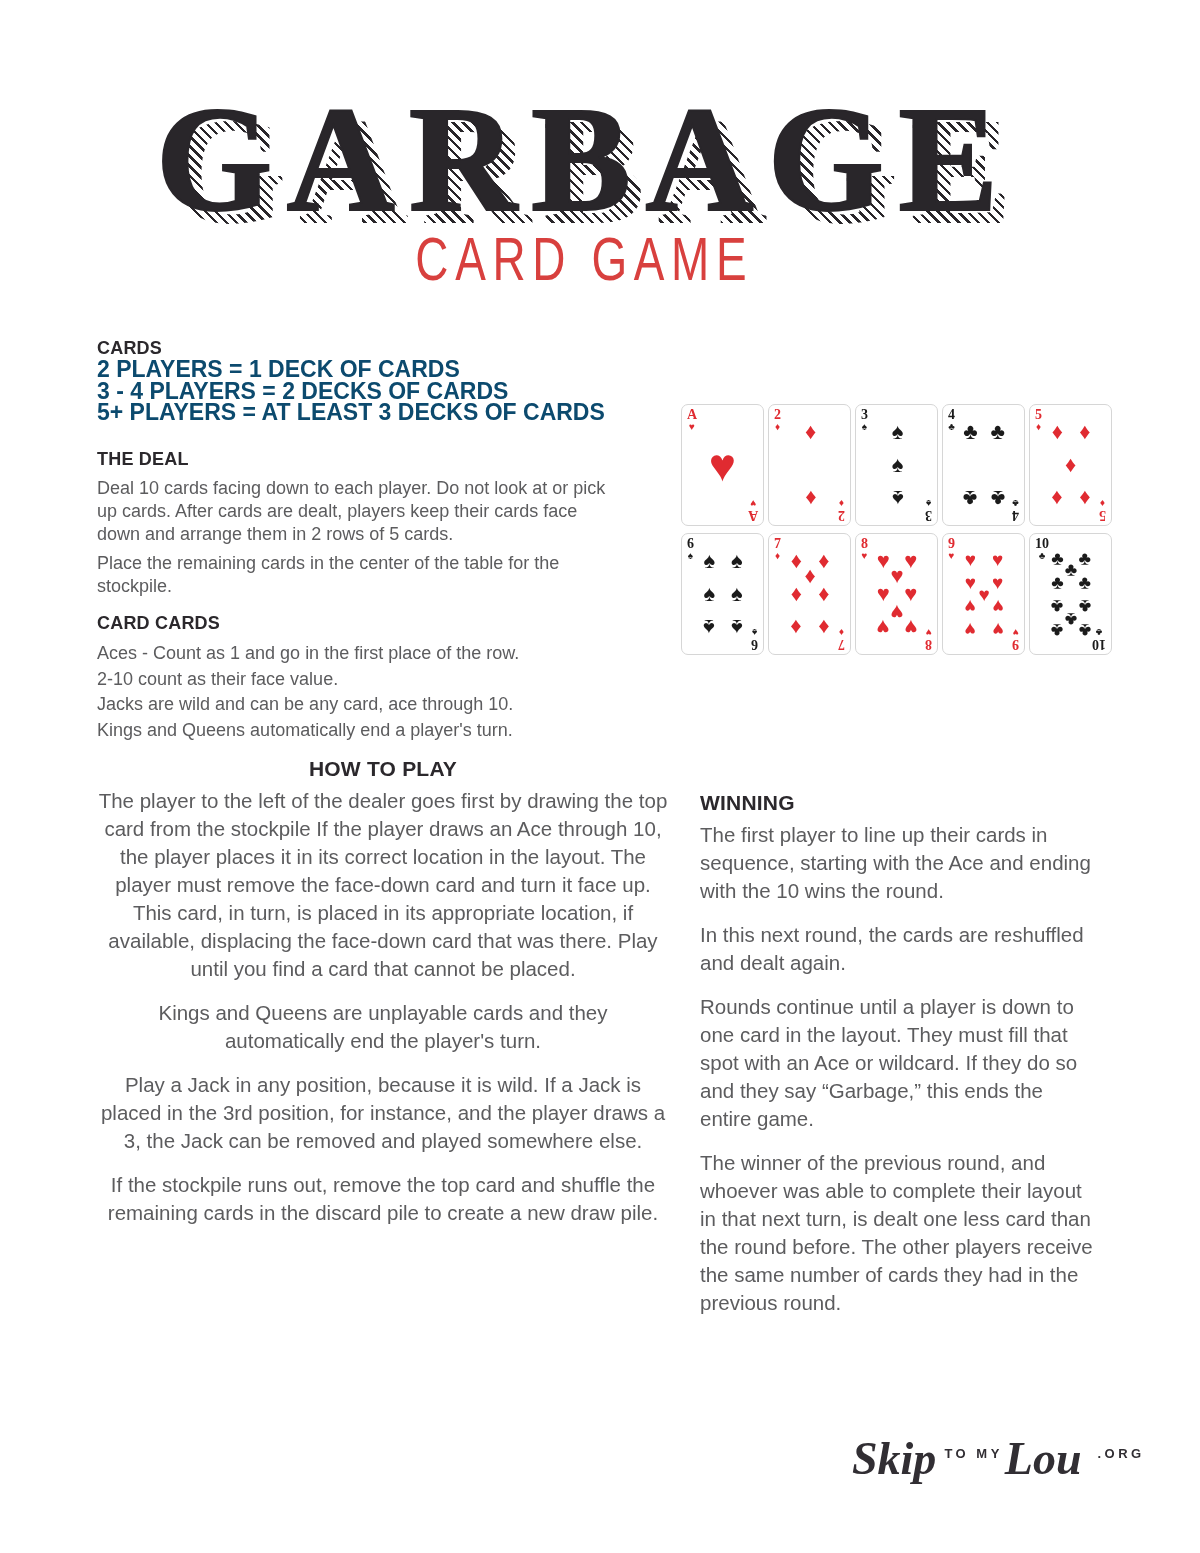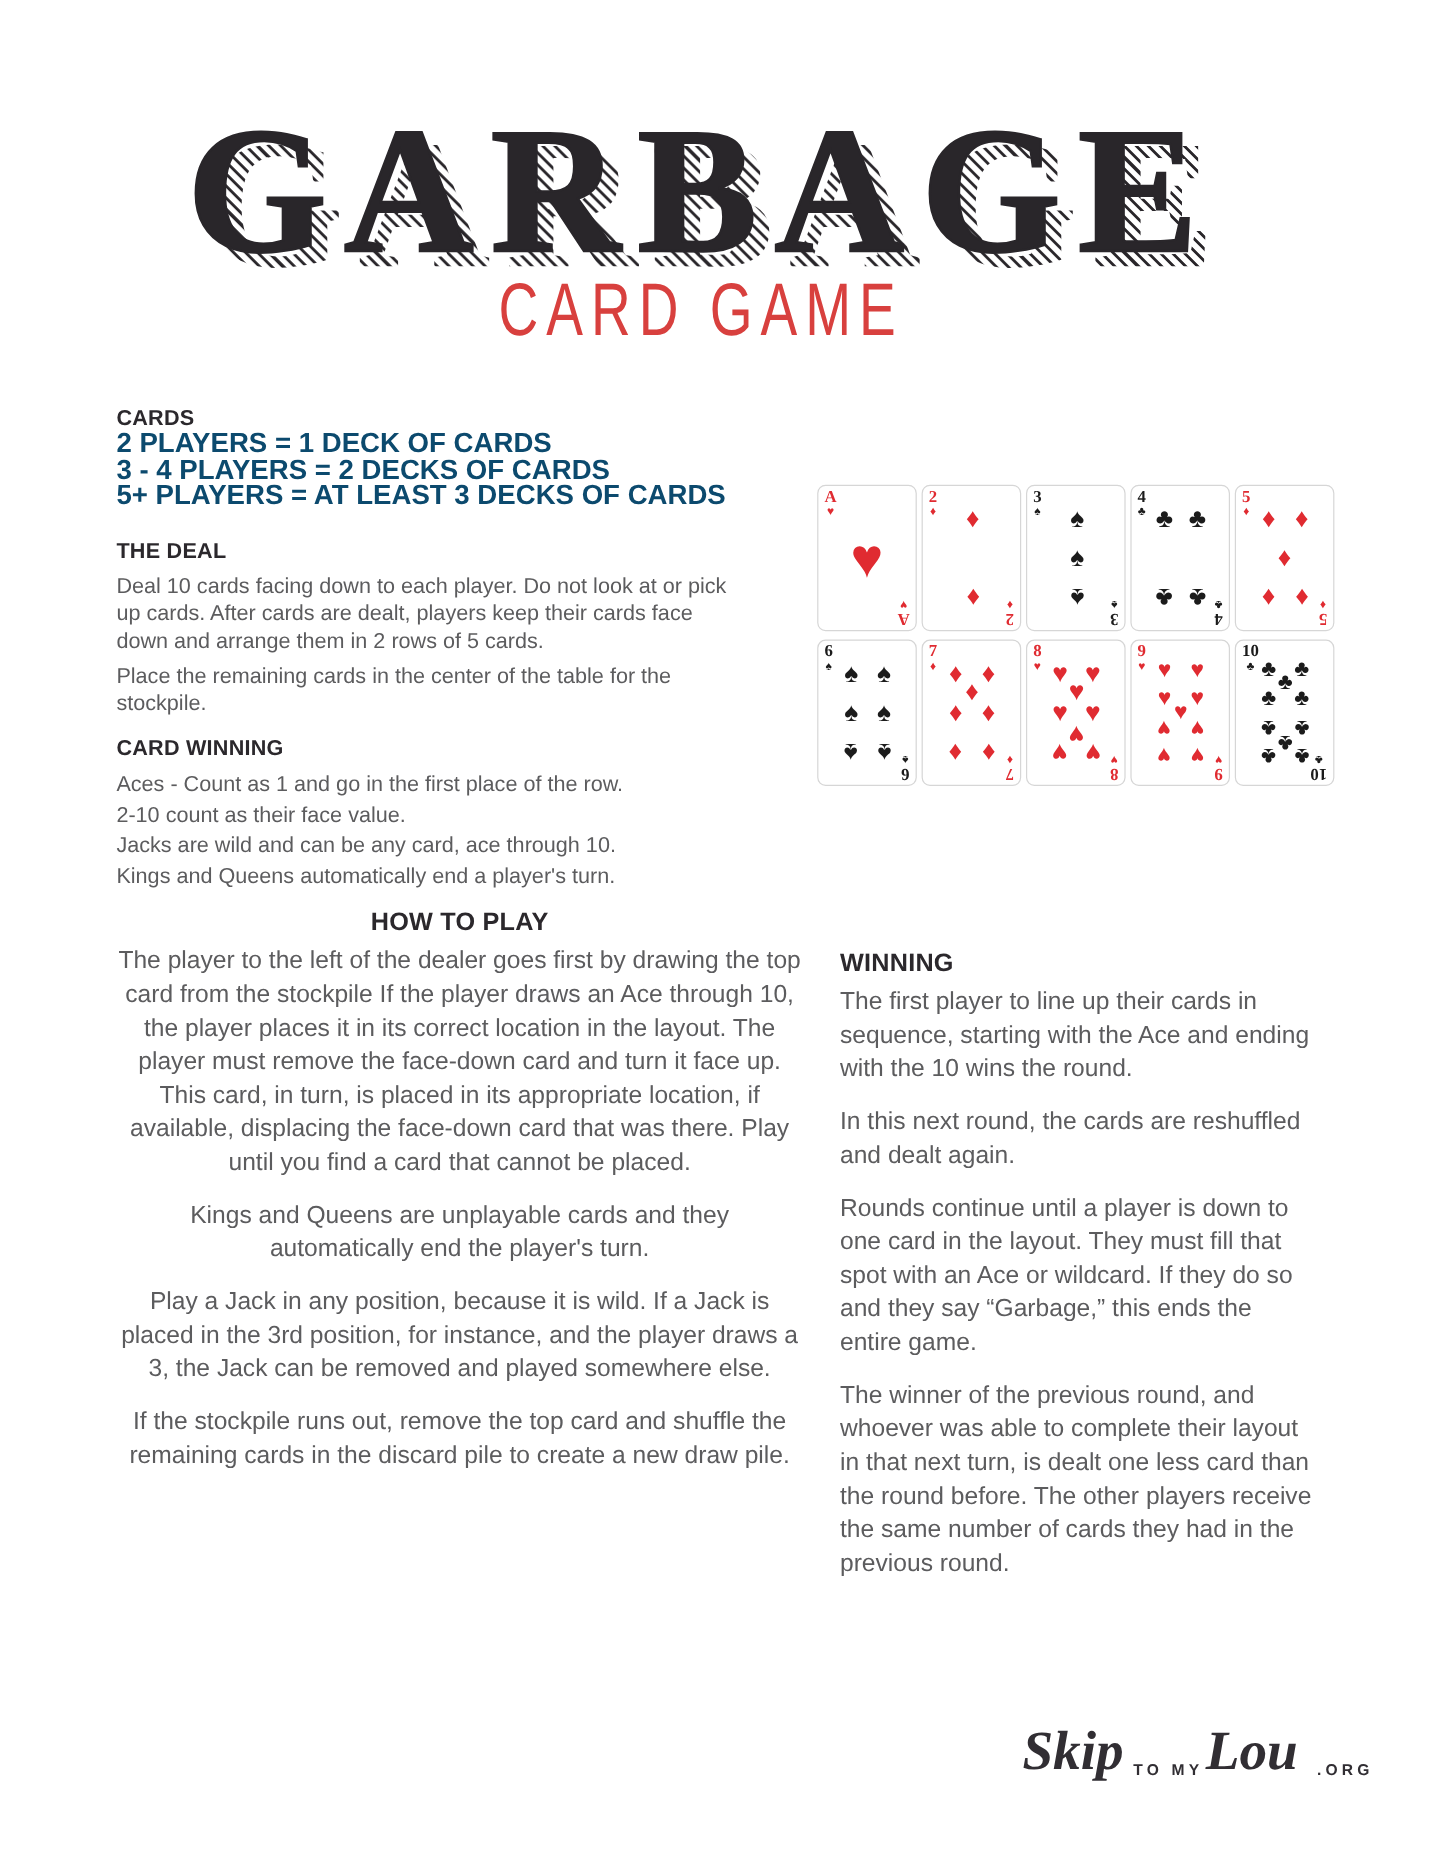--- a/index.html
+++ b/index.html
@@ -45,21 +45,21 @@
   .idx .r{display:block;font-family:"Liberation Serif",serif;font-weight:700;font-size:14px;line-height:13px;}
   .idx .s{display:block;font-size:10px;line-height:9px;margin-top:1px;}
   .idx.br{top:auto;left:auto;right:5px;bottom:3px;transform:rotate(180deg);}
   .pips{position:absolute;left:12px;right:12px;top:8px;bottom:8px;}
   .pip{position:absolute;transform:translate(-50%,-50%);font-size:22px;line-height:1;}
   .pip.flip{transform:translate(-50%,-50%) rotate(180deg);}
   .pip.ace{font-size:46px;}
   .pip.dense{font-size:19px;}
 
   
-  .logo{position:absolute;left:852px;top:1436px;display:flex;align-items:flex-end;color:#312e33;white-space:nowrap;}
+  .logo{position:absolute;left:852px;top:1436px;display:flex;align-items:flex-start;color:#312e33;white-space:nowrap;}
   .logo .script{font-family:"Liberation Serif",serif;font-style:italic;font-weight:700;font-size:46px;line-height:1;}
   .logo .caps{font-size:13px;font-weight:700;letter-spacing:3.5px;margin:10px 2px 0 8px;}
   .logo .caps.org{margin-left:16px;}
 </style>
 </head>
 <body>
 
 <div class="page">
 
   <div class="title-wrap">
@@ -79,21 +79,21 @@
     <p>5+ PLAYERS = AT LEAST 3 DECKS OF CARDS</p>
   </div>
 
   <div class="sec-deal body-txt">
     <h3>THE DEAL</h3>
     <p>Deal 10 cards facing down to each player. Do not look at or pick up cards.  After cards are dealt, players keep their cards face down and arrange them in 2 rows of 5 cards.</p>
     <p>Place the remaining cards in the center of the table for the stockpile.</p>
   </div>
 
   <div class="sec-values values">
-    <h3>CARD WINNING</h3>
+    <h3>CARD CARDS</h3>
     <p>Aces - Count as 1 and go in the first place of the row.</p>
     <p>2-10 count as their face value.</p>
     <p>Jacks are wild and can be any card, ace through 10.</p>
     <p>Kings and Queens automatically end a player's turn.</p>
   </div>
 
   <div class="card-grid">
       <div class="pcard" style="color: rgb(224, 43, 49);">
         <div class="idx tl">
           <span class="r">A</span>

